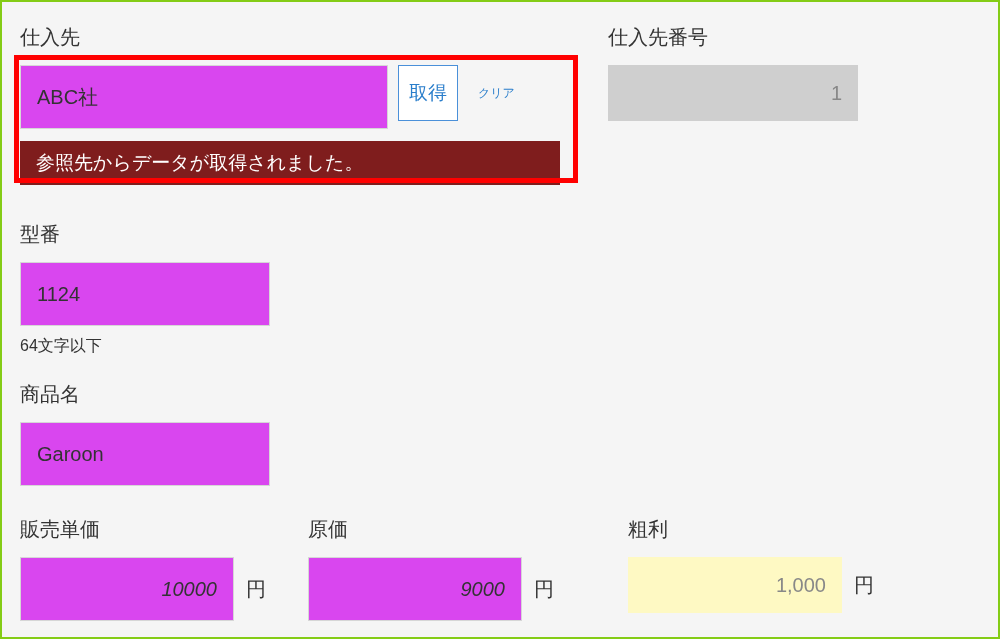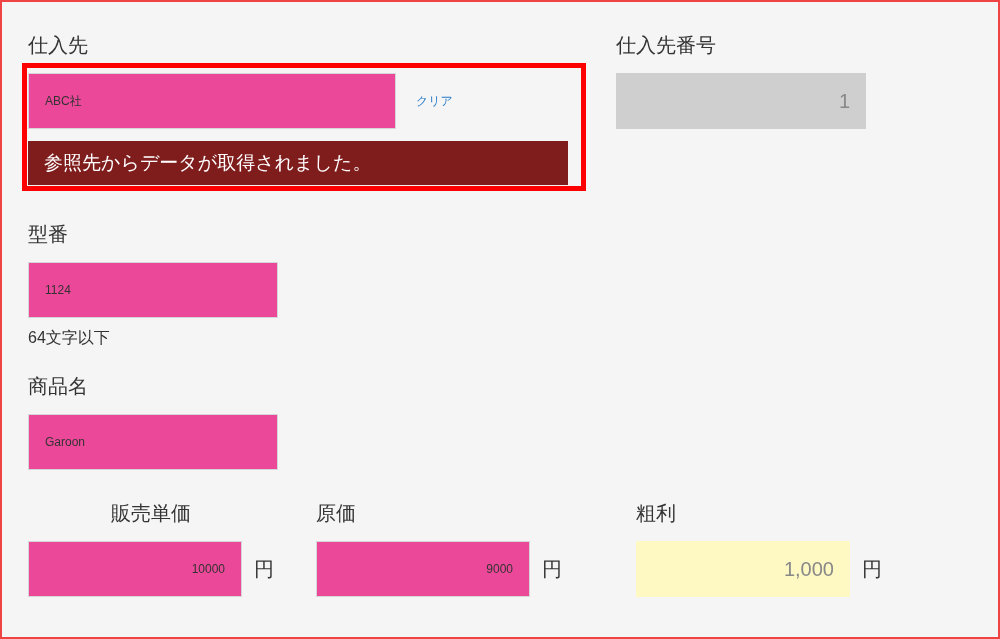--- a/index.html
+++ b/index.html
@@ -5,24 +5,24 @@
   * { box-sizing: border-box; }
   html, body { margin: 0; padding: 0; }
   body {
     font-family: "Hiragino Kaku Gothic ProN", "Yu Gothic", Meiryo, sans-serif;
     background: #fff;
     color: #333;
   }
   .frame {
     width: 1000px;
     height: 639px;
-    border: 2px solid #ef4444;
+    border: 2px solid #84cc16;
     position: relative;
     background: #f5f5f5;
-    padding: 8px;
+    padding: 0;
   }
   .inner {
     padding: 22px 28px 0 18px;
   }
   .row {
     display: flex;
     align-items: flex-start;
   }
   .field-block { display: flex; flex-direction: column; }
   .label {
@@ -49,24 +49,24 @@
     height: 128px;
     border: 5px solid #ff0000;
     pointer-events: none;
   }
   .supplier-row {
     display: flex;
     align-items: stretch;
     gap: 10px;
   }
   .text-input {
-    height: 56px;
+    height: 64px;
     border: 1px solid #d6d6d6;
-    background: #ec4899;
-    font-size: 12px;
+    background: #d946ef;
+    font-size: 20px;
     padding: 0 16px;
     color: #333;
     outline: none;
   }
   .supplier-input { width: 368px; }
   .btn-outline {
     height: 56px;
     min-width: 56px;
     padding: 0 10px;
     border: 1px solid #4a90d9;
@@ -112,56 +112,57 @@
     padding: 0 16px;
     border: none;
   }
 
   .section-gap { height: 36px; }
 
   .model-input { width: 250px; }
   .product-input { width: 250px; }
 
   .price-row { display: flex; gap: 42px; margin-top: 0; }
-  .price-input { width: 214px; text-align: right; }
+  .price-input { width: 214px; text-align: right; font-style: italic; }
   .unit {
     font-size: 20px;
     color: #333;
     margin-left: 12px;
     align-self: center;
   }
   .price-field-inner { display: flex; align-items: center; }
   .calc-box {
     width: 214px;
     height: 56px;
     background: #fef9c3;
     color: #888;
     font-size: 20px;
     display: flex;
     align-items: center;
     justify-content: flex-end;
     padding: 0 16px;
     border: none;
   }
-  .price-row .field-block:nth-child(1) { margin-left: 0; align-items: center; }
+  .price-row .field-block:nth-child(1) { margin-left: 0; }
   .price-row .field-block:nth-child(3) { margin-left: 32px; }
 </style>
 </head>
 <body>
 
 <div class="frame">
   <div class="inner">
 
     <div class="row">
       <div class="field-block">
         <div class="label">仕入先</div>
         <div class="supplier-block">
           <div class="highlight-border"></div>
           <div class="supplier-row">
             <input class="text-input supplier-input" type="text" value="ABC社" style="">
+            <button class="btn-outline">取得</button>
             <button class="btn-text">クリア</button>
           </div>
           <div class="success-bar">参照先からデータが取得されました。</div>
         </div>
       </div>
 
       <div class="field-block supplier-no-block">
         <div class="label">仕入先番号</div>
         <div class="supplier-no">1</div>
       </div>

